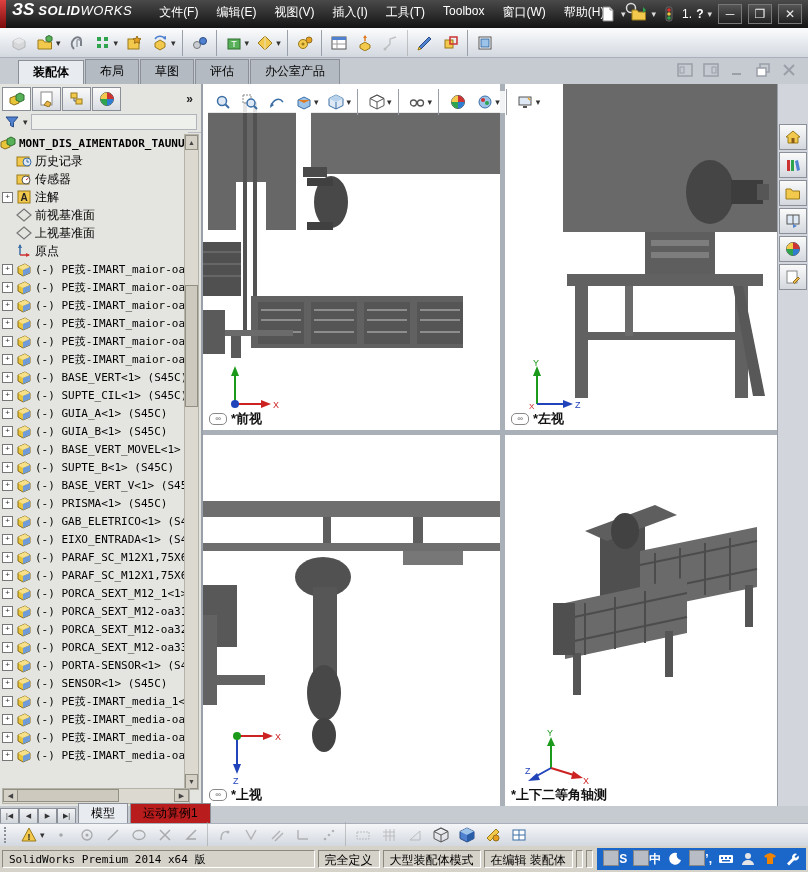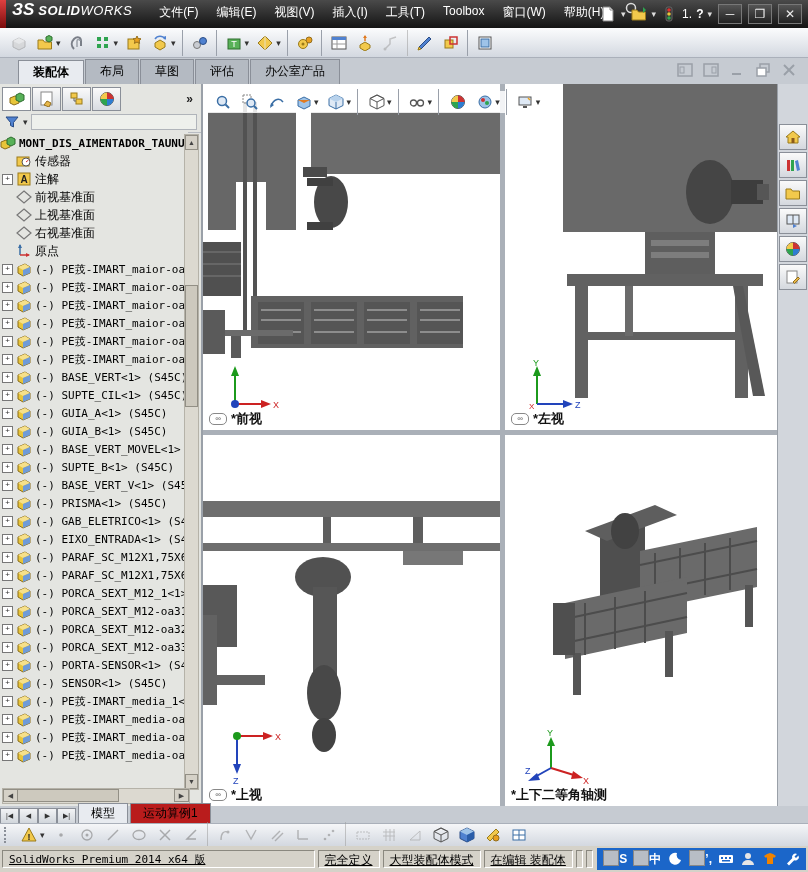--- a/index.html
+++ b/index.html
@@ -106,21 +106,21 @@
   .mtab.active{background:#e8ebf0;}
   
   .sketchbar{position:absolute;left:0;top:823px;width:808px;height:23px;
     background:linear-gradient(#f5f6f8,#d3d8e0);border-top:1px solid #aab0ba;
     display:flex;align-items:center;padding-left:4px;box-sizing:border-box;}
   .grip{width:4px;height:16px;margin-right:6px;border-left:2px dotted #8a8f98;}
   
   .statusbar{position:absolute;left:0;top:846px;width:808px;height:26px;background:#d5d2c9;
     display:flex;align-items:center;box-sizing:border-box;padding:2px;}
   .sunken{border:1px solid;border-color:#8a887f #fff #fff #8a887f;height:18px;line-height:18px;
-    padding:0 6px;box-sizing:border-box;text-decoration:underline;}
+    padding:0 6px;box-sizing:border-box;}
   .sb-version{width:356px;font-family:"DejaVu Sans Mono","Liberation Mono",monospace;font-size:11px;}
   .sb-cell{margin-left:3px;white-space:nowrap;text-align:center;}
   .sb-mini{width:8px;margin-left:3px;padding:0;}
   .ime{margin-left:4px;flex:1;height:22px;background:#1b66c9;display:flex;align-items:center;
     justify-content:flex-end;gap:6px;padding:0 6px;color:#fff;}
   .ime-item{min-width:16px;height:16px;display:inline-flex;align-items:center;justify-content:center;
     font-weight:bold;font-size:12px;}
   svg{display:block;}
 </style>
 </head>
@@ -443,20 +443,32 @@
         <span class="ticon">
             <svg width="16" height="16" viewBox="0 0 16 16">
               <polygon points="1,7 6,5 10,7 10,12 5,14 1,12" fill="#e8c53a" stroke="#8a6d1a"></polygon>
               <polygon points="7,4 11,2 15,4 15,9 11,11 7,9" fill="#58b158" stroke="#2e6e2e"></polygon>
             </svg>
           </span>
         <span class="tlabel root-label">MONT_DIS_AIMENTADOR_TAUNUS_</span>
       </div>
       <div>
 
+      <div class="trow">
+          <span class="expander">+</span>
+          <span class="ticon">
+              <svg width="16" height="16" viewBox="0 0 16 16">
+                <rect x="1" y="4" width="12" height="9" fill="#f2c94c" stroke="#9a7a1a"></rect>
+                <circle cx="11" cy="9" r="4" fill="#dfe9f5" stroke="#3a6ea5"></circle>
+                <line x1="11" y1="9" x2="11" y2="6.5" stroke="#3a6ea5"></line>
+                <line x1="11" y1="9" x2="13" y2="9" stroke="#3a6ea5"></line>
+              </svg>
+            </span>
+          <span class="tlabel">历史记录</span>
+        </div>
           <div class="trow">
           <span class="expander">+</span>
           <span class="ticon">
               <svg width="16" height="16" viewBox="0 0 16 16">
                 <rect x="1" y="4" width="12" height="9" fill="#f2c94c" stroke="#9a7a1a"></rect>
                 <circle cx="10" cy="9" r="4" fill="#fff" stroke="#555"></circle>
                 <line x1="10" y1="9" x2="12.5" y2="7" stroke="#cc3333"></line>
               </svg>
             </span>
           <span class="tlabel">传感器</span>
@@ -481,29 +493,20 @@
           <span class="tlabel">前视基准面</span>
         </div>
           <div class="trow">
           <span class="expander">+</span>
           <span class="ticon">
               <svg width="16" height="16" viewBox="0 0 16 16">
                 <polygon points="8,2 15,8 8,14 1,8" fill="none" stroke="#777" stroke-width="1.2"></polygon>
               </svg>
             </span>
           <span class="tlabel">上视基准面</span>
-        </div>
-          <div class="trow">
-          <span class="expander">+</span>
-          <span class="ticon">
-              <svg width="16" height="16" viewBox="0 0 16 16">
-                <polygon points="8,2 15,8 8,14 1,8" fill="none" stroke="#777" stroke-width="1.2"></polygon>
-              </svg>
-            </span>
-          <span class="tlabel">右视基准面</span>
         </div>
           <div class="trow">
           <span class="expander">+</span>
           <span class="ticon">
               <svg width="16" height="16" viewBox="0 0 16 16">
                 <line x1="4" y1="2" x2="4" y2="12" stroke="#3a6ea5" stroke-width="1.5"></line>
                 <polygon points="4,1 2,5 6,5" fill="#3a6ea5"></polygon>
                 <line x1="4" y1="12" x2="13" y2="12" stroke="#cc3333" stroke-width="1.5"></line>
                 <polygon points="14,12 10,10 10,14" fill="#cc3333"></polygon>
               </svg>

